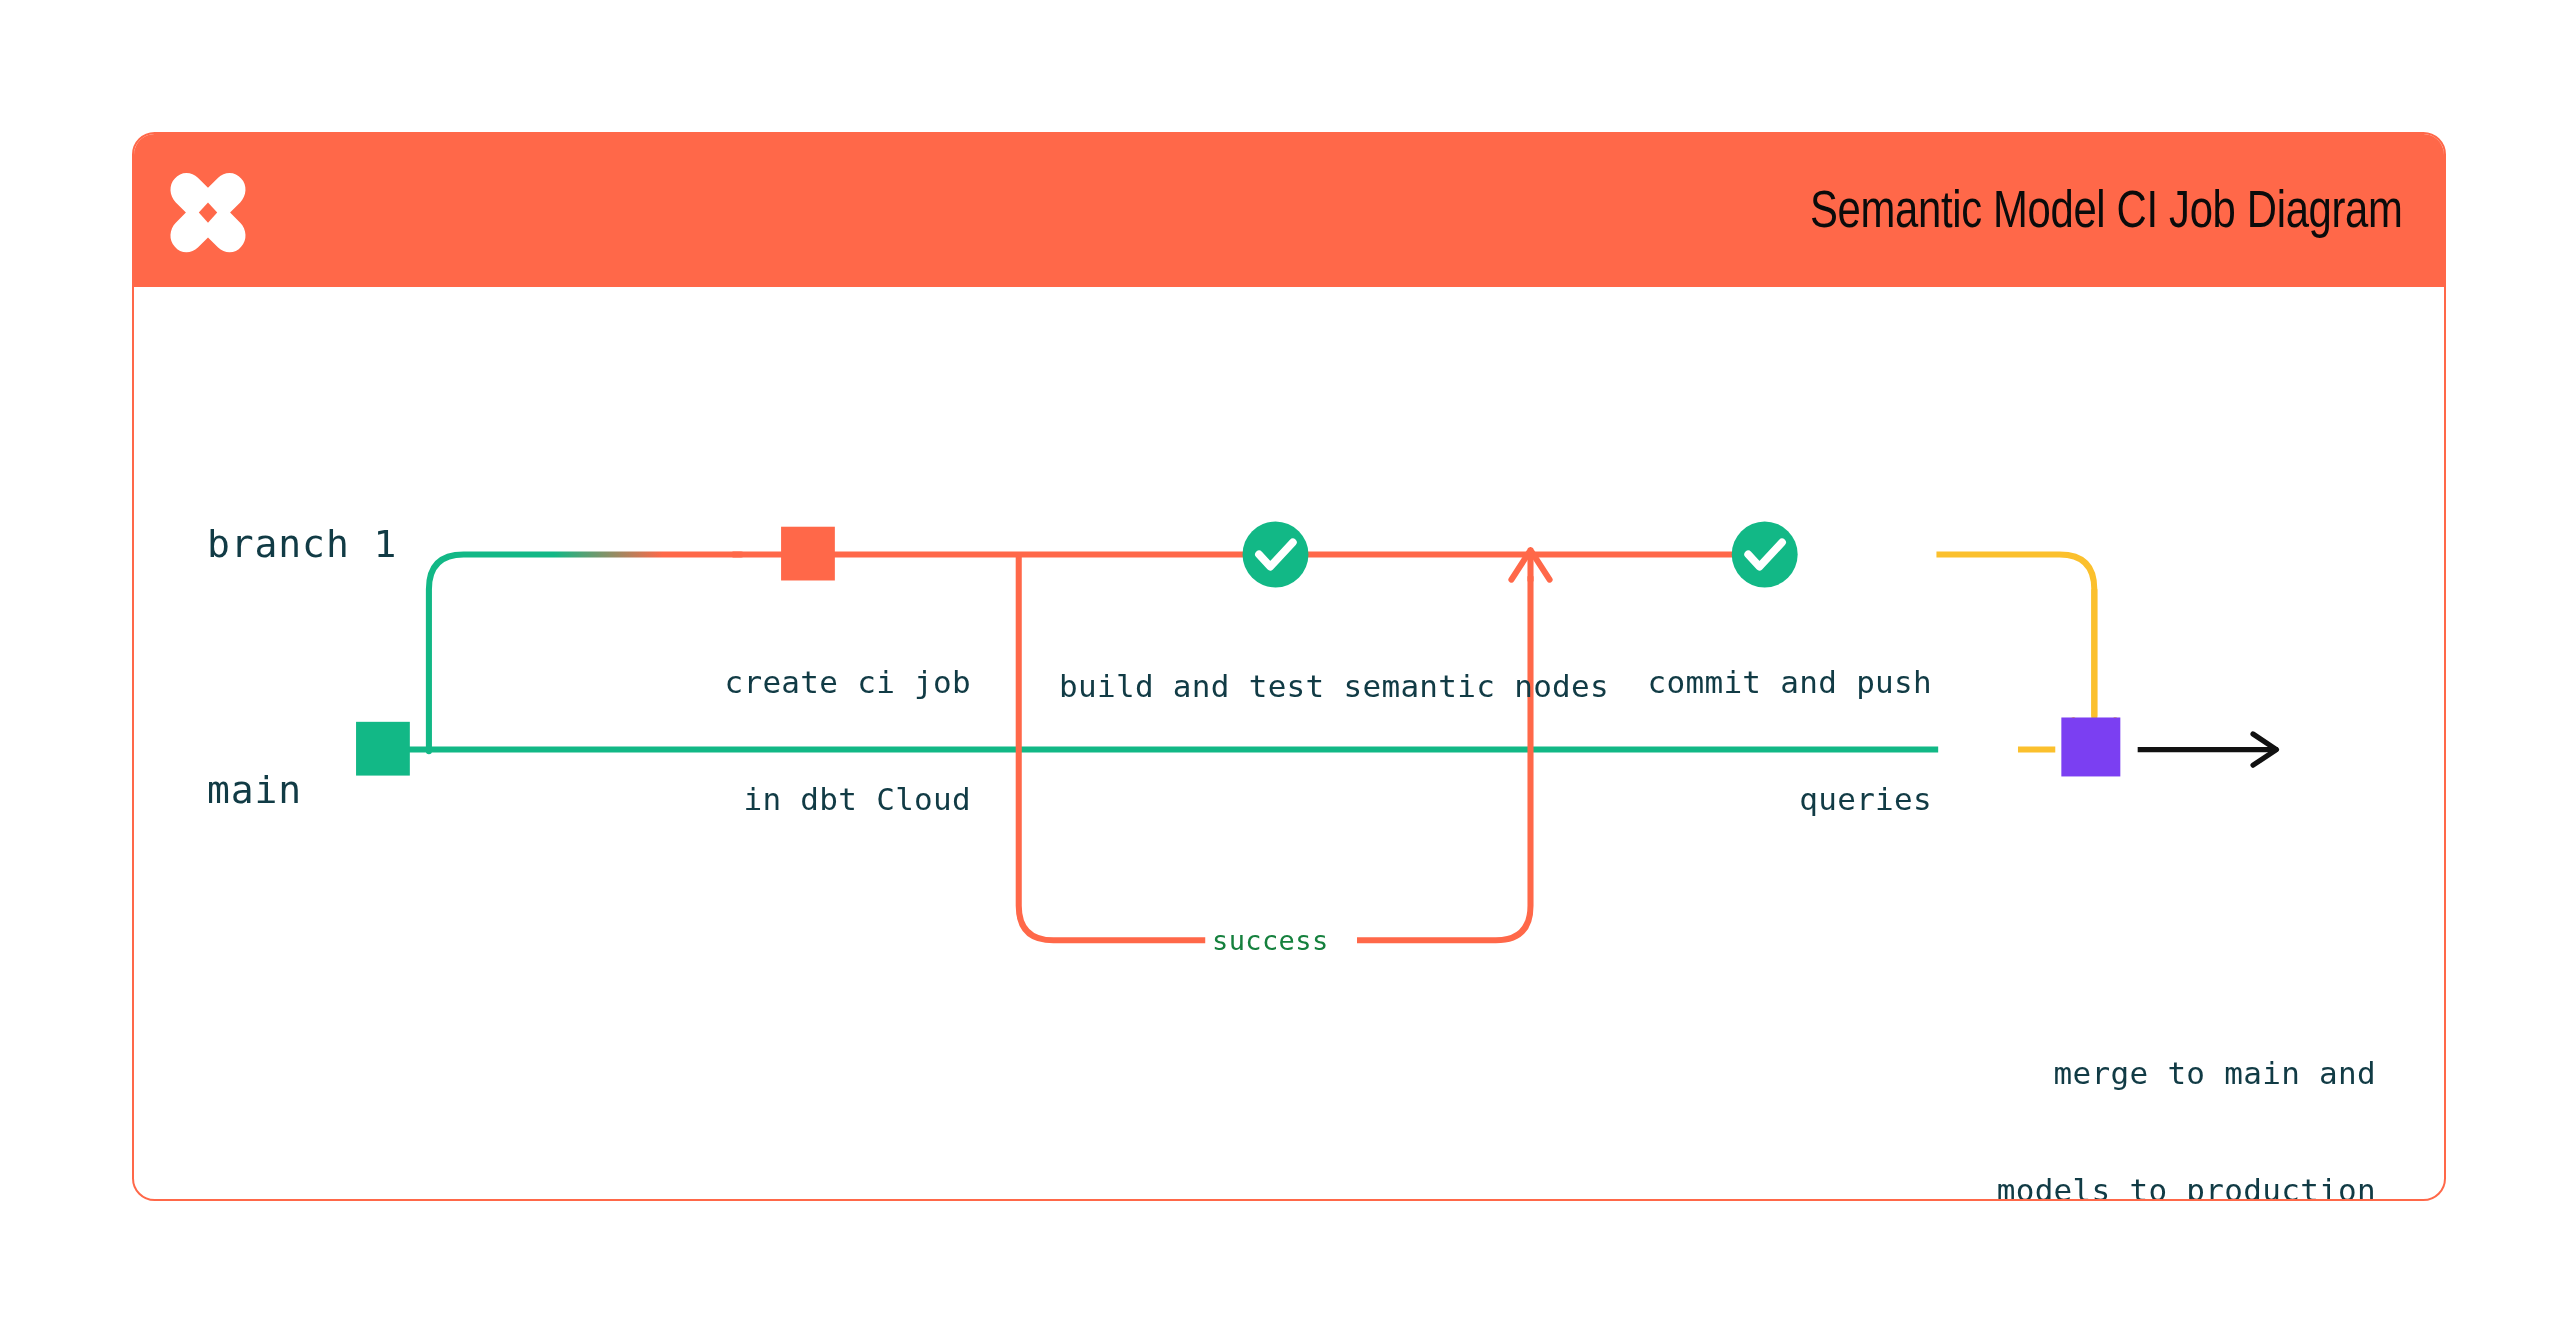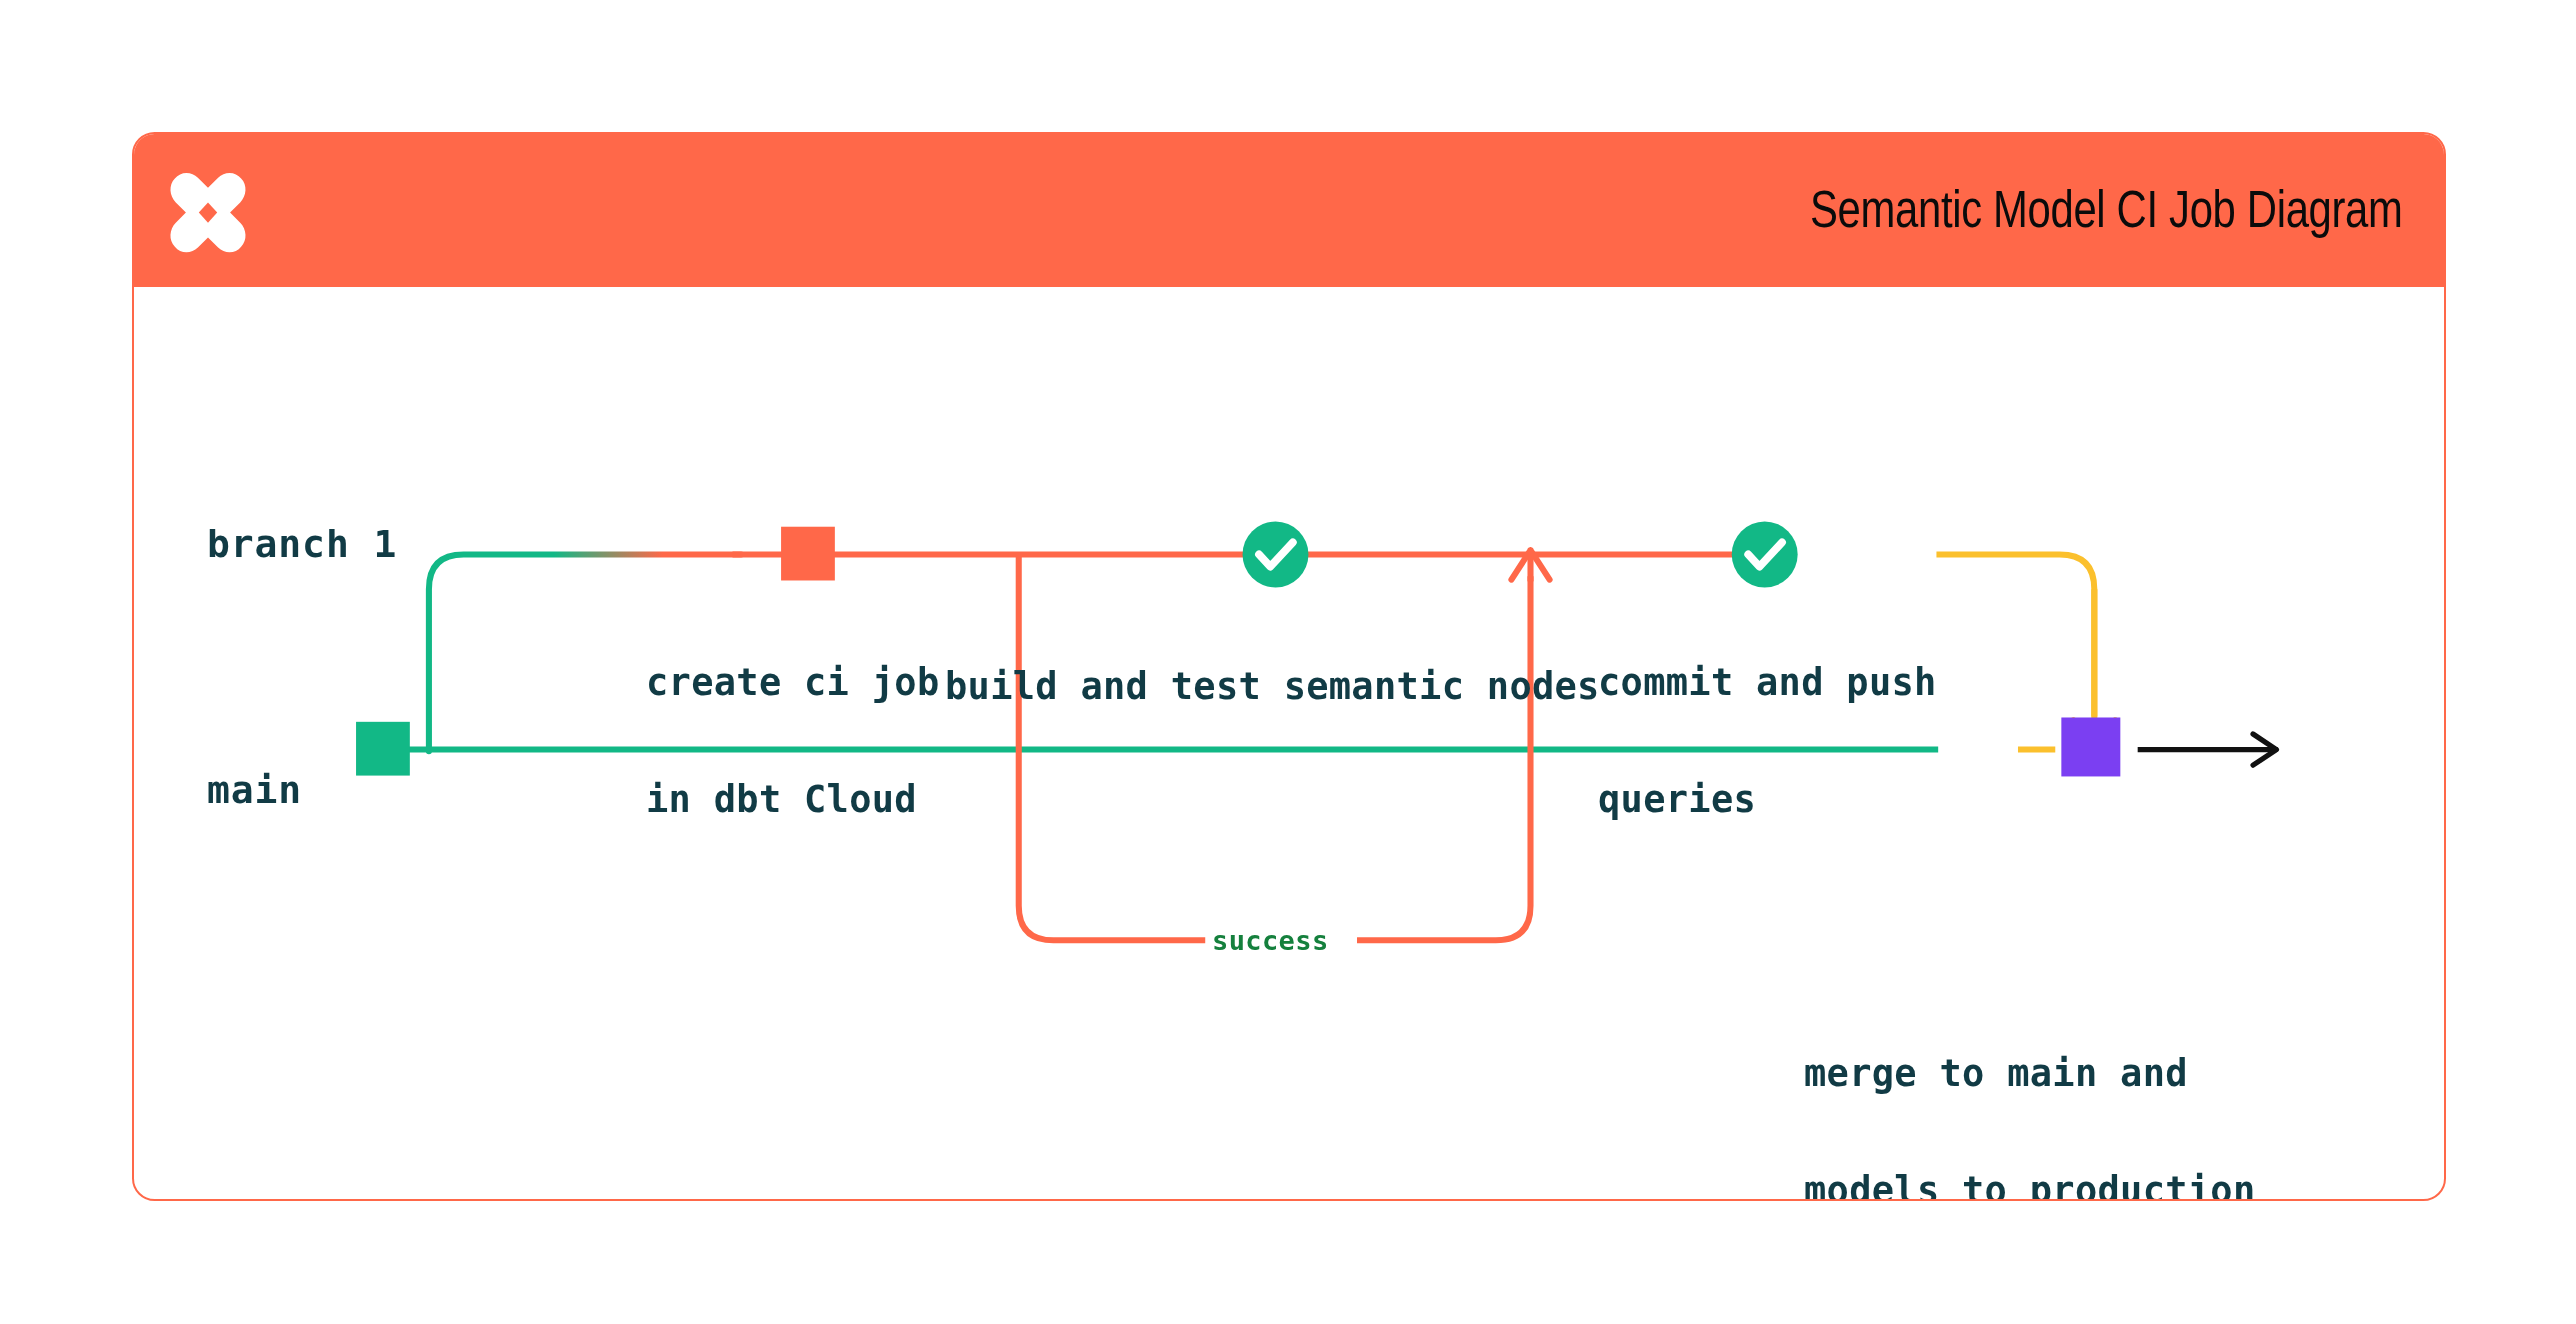--- a/index.html
+++ b/index.html
@@ -88,31 +88,31 @@
     width: 2309px;
     height: 907px;
     overflow: visible;
   }
 
   
   .lbl {
     position: absolute;
     color: #113B45;
     font-family: "DejaVu Sans Mono", "Liberation Mono", monospace;
-    font-weight: bold;
+    font-weight: normal;
     white-space: pre;
   }
   .branch-name {
     font-size: 38px;
     letter-spacing: 0.9px;
   }
   .node-caption {
-    font-size: 37px;
+    font-size: 31px;
     line-height: 39px;
-    text-align: left;
+    text-align: right;
     letter-spacing: 0.3px;
   }
   .edge-label {
     font-size: 27px;
     color: #15803d;
     letter-spacing: 0.4px;
   }
 </style>
 </head>
 <body>

